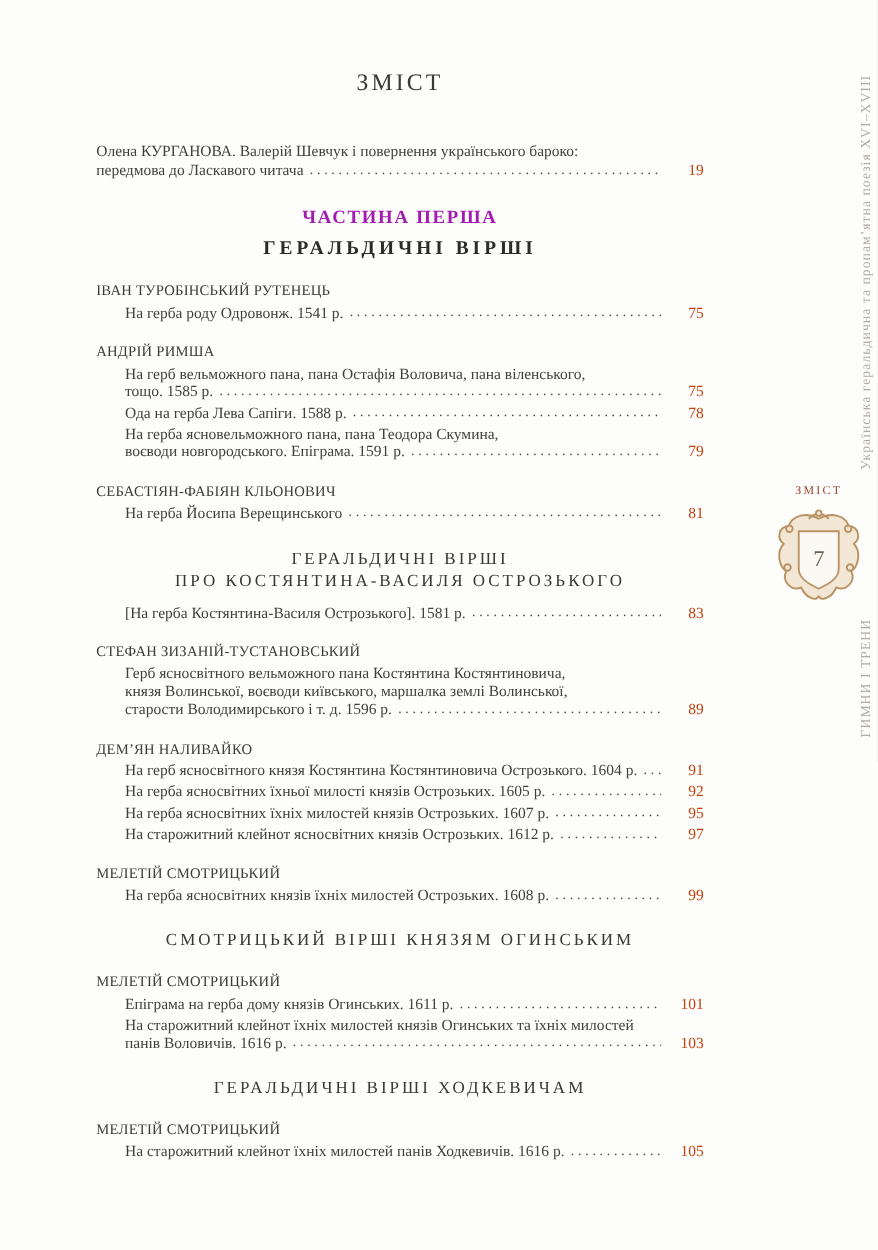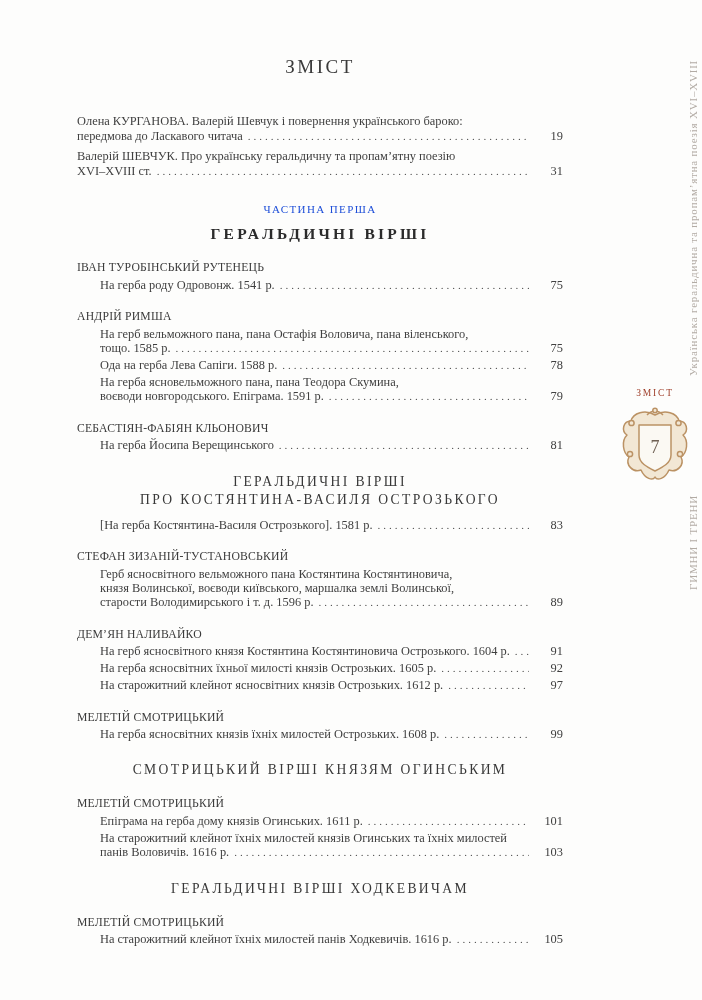--- a/index.html
+++ b/index.html
@@ -13,23 +13,23 @@
     text-align:center;font-size:19px;letter-spacing:2.5px;color:#3a3a3a;
     margin-bottom:36px;line-height:22px;
   }
   .fm-entry{margin-bottom:6px;font-size:12.4px;line-height:14.6px;}
   .row{display:flex;align-items:flex-start;}
   .dots{
     flex:1;overflow:hidden;white-space:nowrap;margin:0 6px 0 5px;
     color:#4e4e4e;letter-spacing:3px;font-size:11px;min-width:0;
   }
   .dots::after{content:"..........................................................................................................................................................";}
-  .pg{min-width:28px;text-align:right;font-size:12.4px;color:#404040;flex:0 0 auto;}
+  .pg{min-width:28px;text-align:right;font-size:12.4px;color:#c2410c;flex:0 0 auto;}
   .part{margin-top:23px;text-align:center;}
-  .part-label{font-weight:normal;font-size:11px;letter-spacing:1.4px;color:#1d4ed8;line-height:16px;}
+  .part-label{font-weight:bold;font-size:15px;letter-spacing:1.4px;color:#a21caf;line-height:16px;}
   .part-title{font-weight:bold;font-size:15.5px;letter-spacing:3.2px;color:#2b2b2b;line-height:19px;margin-top:7px;}
   #toc-blocks{margin-top:12px;}
   .author{font-size:11.7px;letter-spacing:.2px;margin-top:18px;line-height:14px;color:#3b3b3b;}
   .entry{padding-left:23px;margin-top:2.5px;font-size:12.4px;line-height:14.4px;}
   .section-head{
     text-align:center;margin:20px 0 9px 0;font-size:13.6px;
     letter-spacing:2.4px;color:#383838;line-height:18px;
   }
   
   .vtext{
@@ -54,28 +54,20 @@
     <div class="toc-title">ЗМІСТ</div>
 
     <div class="fm-entry">
       <div>Олена КУРГАНОВА. Валерій Шевчук і повернення українського бароко:</div>
       <div class="row">
         <span>передмова до Ласкавого читача</span>
         <span class="dots"></span>
         <span class="pg">19</span>
       </div>
     </div>
-    <div class="fm-entry">
-      <div>Валерій ШЕВЧУК. Про українську геральдичну та пропам’ятну поезію</div>
-      <div class="row">
-        <span>XVI–XVIII ст.</span>
-        <span class="dots"></span>
-        <span class="pg">31</span>
-      </div>
-    </div>
 
     <div class="part">
       <div class="part-label">ЧАСТИНА ПЕРША</div>
       <div class="part-title">ГЕРАЛЬДИЧНІ ВІРШІ</div>
     </div>
 
     <div id="toc-blocks">
         <div class="author">ІВАН ТУРОБІНСЬКИЙ РУТЕНЕЦЬ</div>
         <div class="entry">
           <div class="row">
@@ -143,20 +135,27 @@
             <span>На герб ясносвітного князя Костянтина Костянтиновича Острозького. 1604 р.</span>
             <span class="dots"></span>
             <span class="pg">91</span>
           </div>
         </div>
         <div class="entry">
           <div class="row">
             <span>На герба ясносвітних їхньої милості князів Острозьких. 1605 р.</span>
             <span class="dots"></span>
             <span class="pg">92</span>
+          </div>
+        </div>
+        <div class="entry">
+          <div class="row">
+            <span>На герба ясносвітних їхніх милостей князів Острозьких. 1607 р.</span>
+            <span class="dots"></span>
+            <span class="pg">95</span>
           </div>
         </div>
         <div class="entry">
           <div class="row">
             <span>На старожитний клейнот ясносвітних князів Острозьких. 1612 р.</span>
             <span class="dots"></span>
             <span class="pg">97</span>
           </div>
         </div>
         <div class="author">МЕЛЕТІЙ СМОТРИЦЬКИЙ</div>

